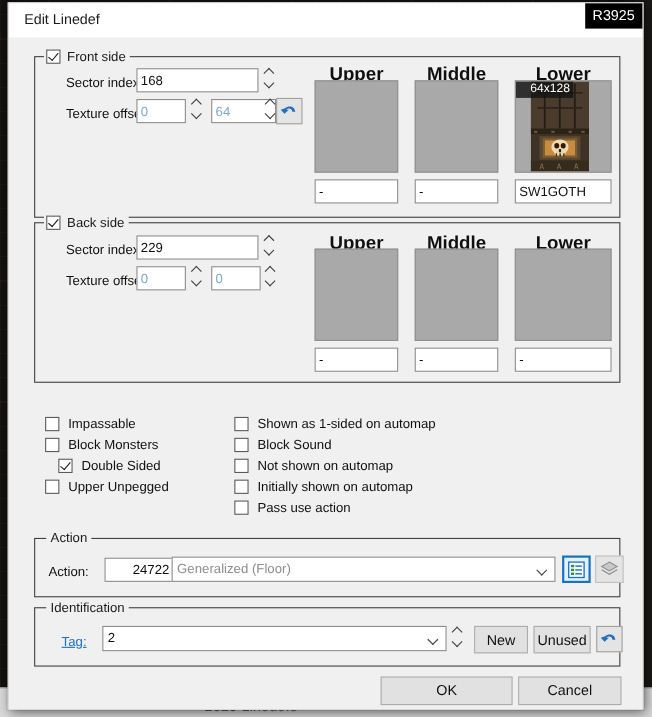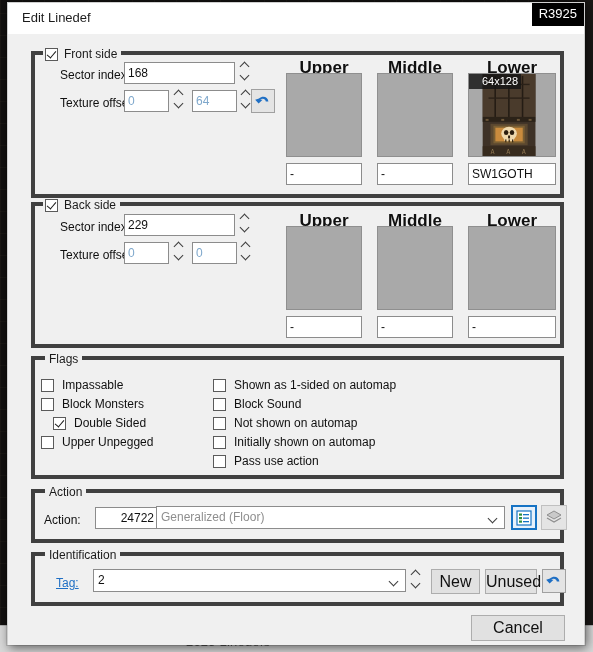--- a/index.html
+++ b/index.html
@@ -63,21 +63,21 @@
     line-height: 14px;
   }
   .body {
     position: relative;
     background: #f0f0f0;
     height: 611px;
   }
   
   .group {
     position: absolute;
-    border: 4px solid #404040;
+    border: 1px solid #404040;
     background: transparent;
     box-sizing: border-box;
     padding-left: 36px;
   }
   .group-title {
     position: absolute; top: -8px; left: 10px;
     background: #f0f0f0;
     padding: 0 4px;
     font-size: 12px;
     color: #1b1b1b;
@@ -227,21 +227,21 @@
     border: solid #3d3d3d;
     border-width: 0 1.3px 1.3px 0;
     transform: rotate(45deg);
   }
   
   .pbtn {
     position: absolute;
     background: #e1e1e1;
     border: 1px solid #adadad;
     box-sizing: border-box;
-    font-size: 16px; color: #101010;
+    font-size: 13px; color: #101010;
     text-align: center;
     font-family: "Liberation Sans", sans-serif;
   }
   .pbtn.big { height: 25px; line-height: 23px; }
   .iconbtn {
     position: absolute;
     width: 26px; height: 25px;
     background: #e9e9e9;
     border: 1px solid #b4b4b4;
     box-sizing: border-box;
@@ -291,21 +291,21 @@
         <i class="up"></i>
           <i class="dn"></i>
       </div>
 
       <div class="lbl" style="left:52px; top:62px;">Texture offset:</div>
       <input class="tb dim" style="left: 116px; top: 56px; width: 45px;" type="text" value="0">
       <div class="spin" style="left:165px; top:55px;">
         <i class="up"></i>
           <i class="dn"></i>
       </div>
-      <input class="tb dim" style="left: 184px; top: 56px; width: 45px;" type="text" value="64">
+      <input class="tb dim" style="left: 184px; top: 56px; width: 59px;" type="text" value="64">
       <div class="spin" style="left:232px; top:55px;">
         <i class="up"></i>
           <i class="dn"></i>
       </div>
       <div class="btn-undo" style="left:243px; top:55px;">
         <svg width="18" height="18" viewBox="0 0 18 18">
           <path d="M5 6.5 C8.5 3.4, 14 4.6, 14.4 9.5 L11.8 9.5 C11.3 6.5, 8.2 5.9, 6.2 7.7 L8.6 7.7 L4.6 11.4 L1.2 7.7 Z" fill="#1f6fc4"></path>
         </svg>
       </div>
 
@@ -390,23 +390,20 @@
       <input class="tex-name" style="left: 278px; top: 282px;" type="text" value="-">
 
       <div class="tex-head" style="left:369px; top:177px; width:76px;">Middle</div>
       <div class="tex-box" style="left:369px; top:192px;"></div>
       <input class="tex-name" style="left: 369px; top: 282px;" type="text" value="-">
 
       <div class="tex-head" style="left:460px; top:177px; width:88px;">Lower</div>
       <div class="tex-box" style="left:460px; top:192px; width:88px;"></div>
       <input class="tex-name" style="left: 460px; top: 282px; width: 88px;" type="text" value="-">
 
-      <div class="group" style="left:23px; top:322px; width:533px; height:123px;">
-        <div class="group-title">Flags</div>
-      </div>
 
       <div class="flag" style="left:33px; top:344px;">
         <span class="cb"></span>
         <span>Impassable</span>
       </div>
       <div class="flag" style="left:33px; top:363px;">
         <span class="cb"></span>
         <span>Block Monsters</span>
       </div>
       <div class="flag" style="left:33px; top:382px;padding-left:12px;">
@@ -481,17 +478,18 @@
           <i class="dn"></i>
       </div>
       <div class="pbtn big" style="left:423px; top:535px; width:49px;">New</div>
       <div class="pbtn big" style="left:477px; top:535px; width:52px;">Unused</div>
       <div class="btn-undo" style="left:534px; top:535px;">
         <svg width="18" height="18" viewBox="0 0 18 18">
           <path d="M5 6.5 C8.5 3.4, 14 4.6, 14.4 9.5 L11.8 9.5 C11.3 6.5, 8.2 5.9, 6.2 7.7 L8.6 7.7 L4.6 11.4 L1.2 7.7 Z" fill="#1f6fc4"></path>
         </svg>
       </div>
 
+      <div class="pbtn big" style="left:338px; top:581px; width:120px; height:26px; line-height:24px;">OK</div>
       <div class="pbtn big" style="left:463px; top:581px; width:94px; height:26px; line-height:24px;">Cancel</div>
 
     </div>
   </div>
 </div>
 
 </body></html>

